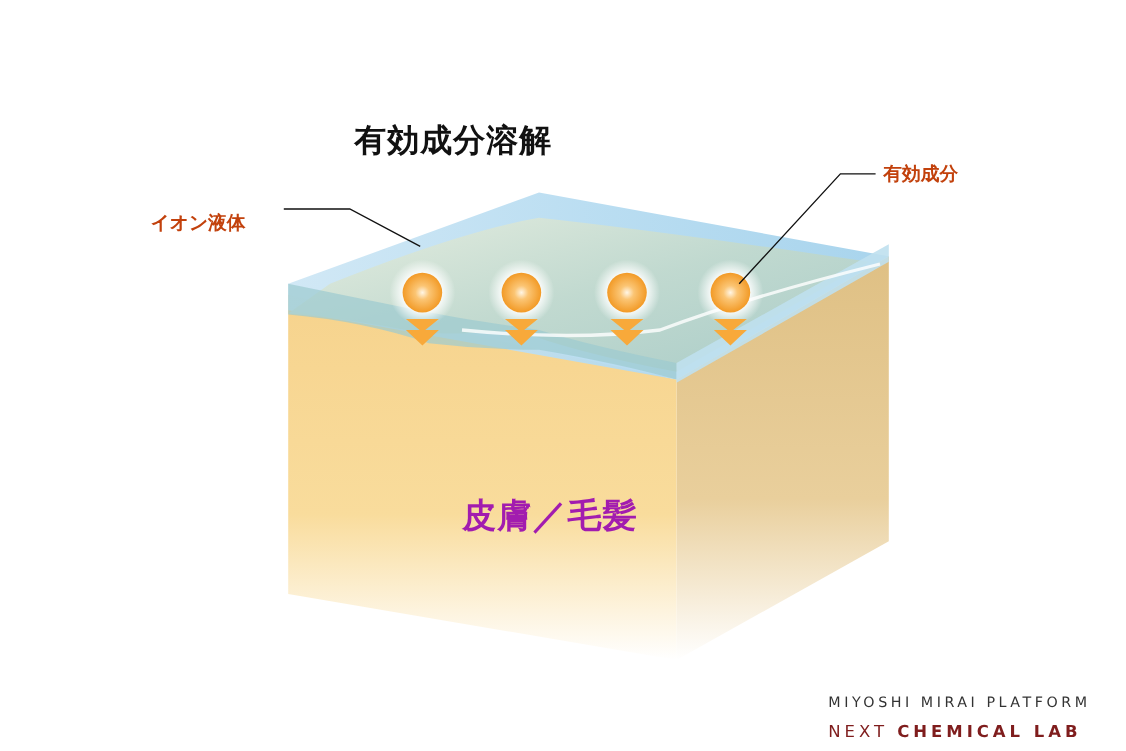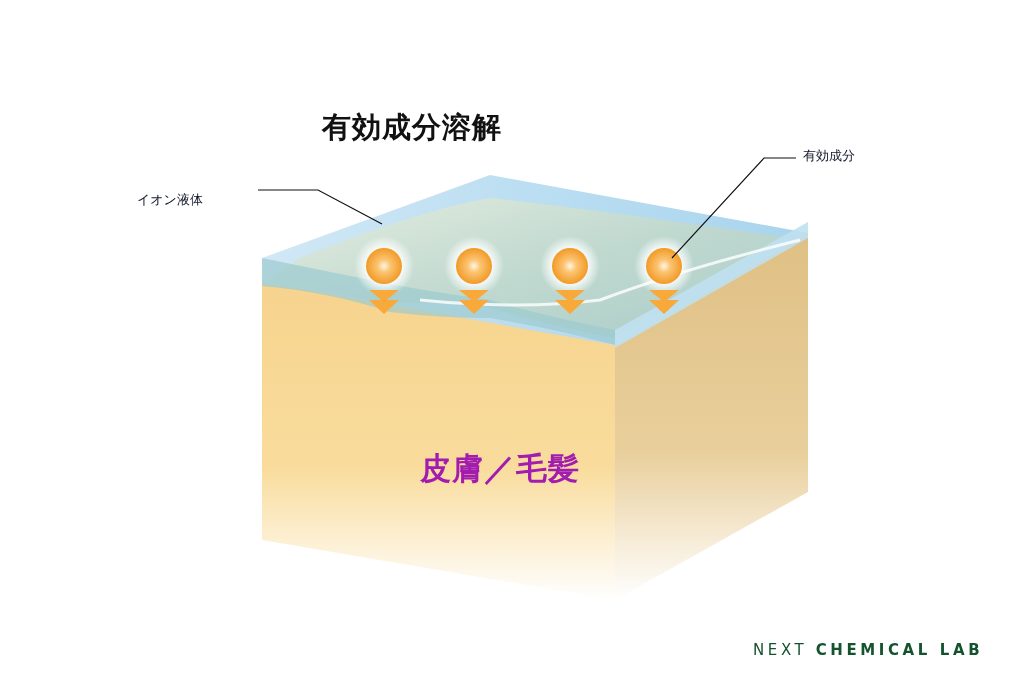--- a/index.html
+++ b/index.html
@@ -1,25 +1,25 @@
 <!DOCTYPE html>
 <html><head>
 <meta charset="utf-8">
 <style>
   html,body{margin:0;padding:0;background:#ffffff;}
   body{width:1024px;height:683px;position:relative;overflow:hidden;font-family:"DejaVu Sans","Liberation Sans",sans-serif;}
   .title{position:absolute;left:0;width:824px;top:108px;text-align:center;font-size:29px;font-weight:bold;color:#111;letter-spacing:1px;}
-  .label{position:absolute;font-size:13px;font-weight:normal;color:#0f172a;}
+  .label{position:absolute;font-size:17px;font-weight:bold;color:#c2410c;}
   .label-ion{left:137px;top:191px;}
   .label-active{left:803px;top:147px;}
   .center-label{position:absolute;left:420px;top:448px;font-size:31px;font-weight:bold;color:#a21caf;letter-spacing:1px;}
   svg.scene{position:absolute;left:0;top:0;}
   .brand{position:absolute;left:753px;top:632px;}
   .brand-top{font-family:"DejaVu Sans","Liberation Sans",sans-serif;font-size:13px;letter-spacing:3.2px;color:#333;}
-  .brand-bottom{margin-top:9px;font-size:15px;letter-spacing:3.6px;color:#14532d;}
+  .brand-bottom{margin-top:9px;font-size:15px;letter-spacing:3.6px;color:#7f1d1d;}
   .brand-bottom b{font-weight:bold;}
 </style>
 </head>
 <body>
 
 <svg class="scene" width="1024" height="683" viewBox="0 0 1024 683">
   <defs>
     <linearGradient id="frontGrad" x1="0" y1="0" x2="0" y2="1">
       <stop offset="0" stop-color="#f6d38d"></stop>
       <stop offset="0.6" stop-color="#f9dc9c"></stop>
@@ -95,14 +95,15 @@
   <polyline points="258,190 318,190 382,224" stroke="#111" stroke-width="1.2" fill="none"></polyline>
   <polyline points="796,158 764,158 672,258" stroke="#111" stroke-width="1.2" fill="none"></polyline>
 </svg>
 
 <div class="title">有効成分溶解</div>
 <div class="label label-ion">イオン液体</div>
 <div class="label label-active">有効成分</div>
 <div class="center-label">皮膚／毛髪</div>
 
 <div class="brand">
+  <div class="brand-top">MIYOSHI MIRAI PLATFORM</div>
   <div class="brand-bottom"><span>NEXT</span> <b>CHEMICAL LAB</b></div>
 </div>
 
 </body></html>

